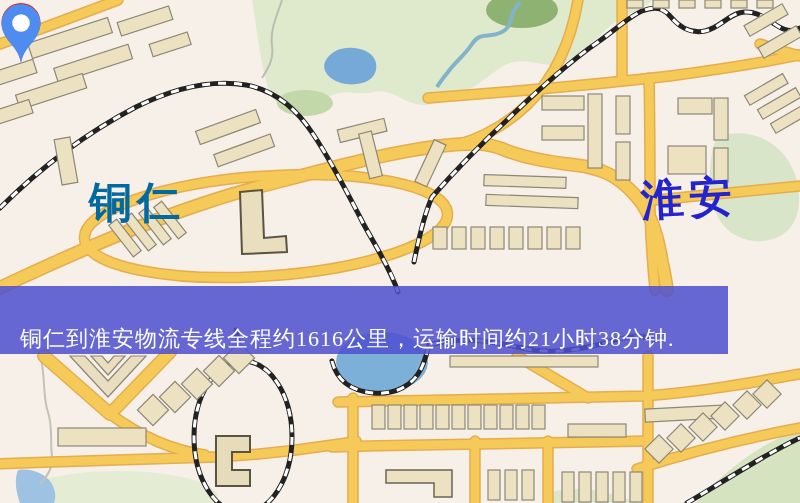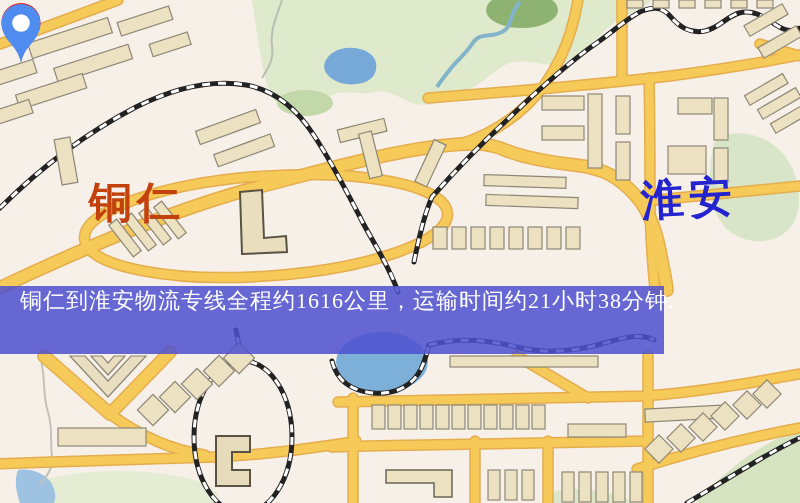--- a/index.html
+++ b/index.html
@@ -2,27 +2,27 @@
 <html><head>
 <meta charset="utf-8">
 <style>
   html,body{margin:0;padding:0;background:#ddd;}
   .stage{position:relative;width:800px;height:503px;overflow:hidden;
          font-family:"Liberation Sans",sans-serif;background:#f7f0e9;}
   .stage svg{position:absolute;left:0;top:0;}
   .city-label{position:absolute;font-weight:700;font-size:43px;line-height:1;
               letter-spacing:5px;white-space:nowrap;
               font-family:"Liberation Sans",sans-serif;}
-  .origin-label{left:89px;top:181px;color:#c2410c;}
+  .origin-label{left:89px;top:181px;color:#0369a1;}
   .dest-label{left:641px;top:177px;color:#2323cf;transform:rotate(-3deg);}
   .pin{position:absolute;}
   .pin-origin{left:124px;top:100px;width:42px;height:66px;}
   .pin-dest{left:667px;top:97px;width:42px;height:68px;}
-  .banner{position:absolute;left:0;top:286px;width:664px;height:68px;
-          background:rgba(78,80,206,0.86);display:flex;align-items:flex-start;}
+  .banner{position:absolute;left:0;top:286px;width:728px;height:68px;
+          background:rgba(78,80,206,0.86);display:flex;align-items:flex-end;}
   .banner span{color:#ffffff;font-size:22px;letter-spacing:1px;padding-left:20px;
                font-family:"Liberation Serif",serif;white-space:nowrap;}
 </style>
 </head>
 <body>
 
 <div class="stage">
 
   <svg width="800" height="503" viewBox="0 0 800 503">
 

